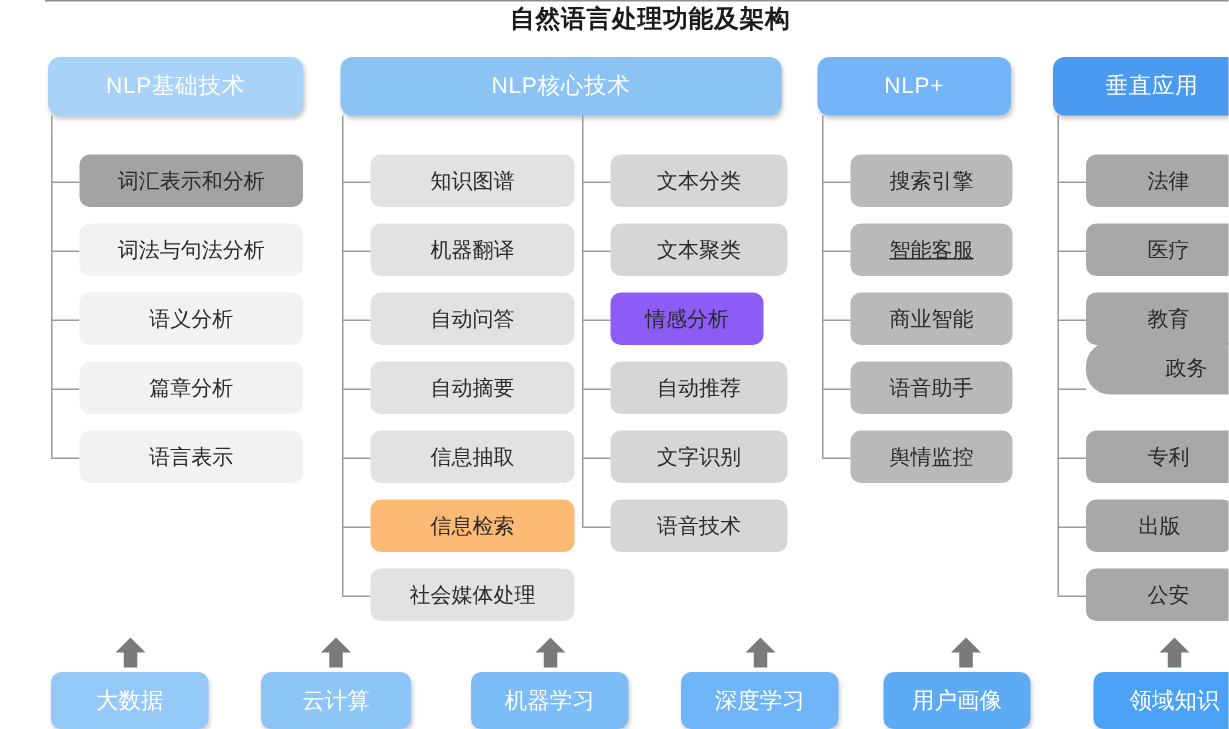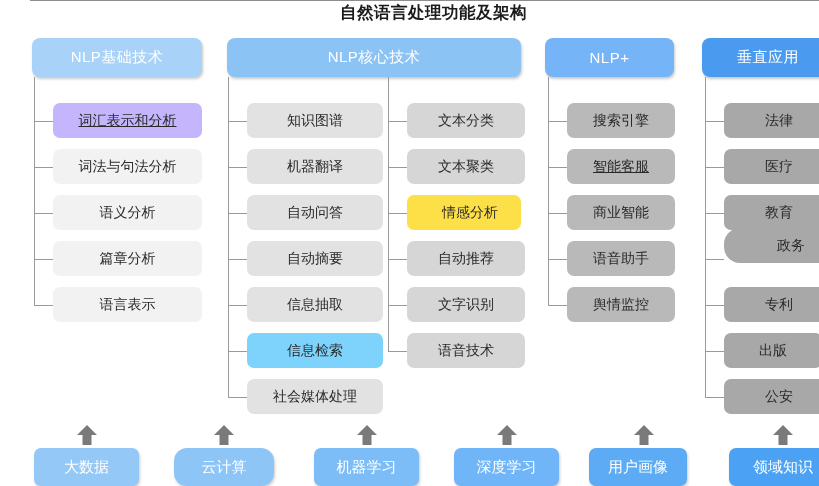--- a/index.html
+++ b/index.html
@@ -141,21 +141,21 @@
       <div class="vline" style="left: 681px; top: 77px; height: 319.5px;"></div>
       <div class="hline" style="left: 681px; top: 120.5px; width: 19px;"></div>
       <div class="hline" style="left: 681px; top: 166.5px; width: 19px;"></div>
       <div class="hline" style="left: 681px; top: 212.5px; width: 19px;"></div>
       <div class="hline" style="left: 681px; top: 258.5px; width: 19px;"></div>
       <div class="hline" style="left: 681px; top: 304.5px; width: 19px;"></div>
       <div class="hline" style="left: 681px; top: 350.5px; width: 19px;"></div>
       <div class="hline" style="left: 681px; top: 396.5px; width: 19px;"></div>
     </div>
   <div id="items-layer">
-      <div class="item-box" style="left: 29px; top: 103px; width: 149px; background: #c4b5fd; text-decoration: underline;">
+      <div class="item-box" style="left: 29px; top: 103px; width: 149px; background: #a3a3a3;">
         <span>词汇表示和分析</span>
       </div>
       <div class="item-box" style="left: 29px; top: 149px; width: 149px; background: rgb(242, 242, 242);">
         <span>词法与句法分析</span>
       </div>
       <div class="item-box" style="left: 29px; top: 195px; width: 149px; background: rgb(242, 242, 242);">
         <span>语义分析</span>
       </div>
       <div class="item-box" style="left: 29px; top: 241px; width: 149px; background: rgb(242, 242, 242);">
         <span>篇章分析</span>
@@ -171,33 +171,33 @@
       </div>
       <div class="item-box" style="left: 223px; top: 195px; width: 136px; background: rgb(226, 226, 226);">
         <span>自动问答</span>
       </div>
       <div class="item-box" style="left: 223px; top: 241px; width: 136px; background: rgb(226, 226, 226);">
         <span>自动摘要</span>
       </div>
       <div class="item-box" style="left: 223px; top: 287px; width: 136px; background: rgb(226, 226, 226);">
         <span>信息抽取</span>
       </div>
-      <div class="item-box" style="left: 223px; top: 333px; width: 136px; background: #7dd3fc;">
+      <div class="item-box" style="left: 223px; top: 333px; width: 136px; background: #fdba74;">
         <span>信息检索</span>
       </div>
       <div class="item-box" style="left: 223px; top: 379px; width: 136px; background: rgb(226, 226, 226);">
         <span>社会媒体处理</span>
       </div>
       <div class="item-box" style="left: 383px; top: 103px; width: 118px; background: rgb(214, 214, 214);">
         <span>文本分类</span>
       </div>
       <div class="item-box" style="left: 383px; top: 149px; width: 118px; background: rgb(214, 214, 214);">
         <span>文本聚类</span>
       </div>
-      <div class="item-box" style="left: 383px; top: 195px; width: 102px; background: #fde047; padding-left: 12px;">
+      <div class="item-box" style="left: 383px; top: 195px; width: 102px; background: #8b5cf6;">
         <span>情感分析</span>
       </div>
       <div class="item-box" style="left: 383px; top: 241px; width: 118px; background: rgb(214, 214, 214);">
         <span>自动推荐</span>
       </div>
       <div class="item-box" style="left: 383px; top: 287px; width: 118px; background: rgb(214, 214, 214);">
         <span>文字识别</span>
       </div>
       <div class="item-box" style="left: 383px; top: 333px; width: 118px; background: rgb(214, 214, 214);">
         <span>语音技术</span>
@@ -249,21 +249,21 @@
         </svg>
       </div>
       <div class="bottom-box" style="left: 10px; top: 448px; width: 105px; background: rgb(148, 200, 247);">
         <span>大数据</span>
       </div>
       <div class="arrow-up" style="left: 189px; top: 424px;">
         <svg width="22" height="22" viewBox="0 0 22 22">
           <path d="M11 1 L21 11 L15.5 11 L15.5 21 L6.5 21 L6.5 11 L1 11 Z" fill="#7a7a7a"></path>
         </svg>
       </div>
-      <div class="bottom-box" style="left: 150px; top: 448px; width: 100px; background: rgb(142, 197, 247); border-radius: 13px;">
+      <div class="bottom-box" style="left: 150px; top: 448px; width: 100px; background: rgb(142, 197, 247);">
         <span>云计算</span>
       </div>
       <div class="arrow-up" style="left: 331.5px; top: 424px;">
         <svg width="22" height="22" viewBox="0 0 22 22">
           <path d="M11 1 L21 11 L15.5 11 L15.5 21 L6.5 21 L6.5 11 L1 11 Z" fill="#7a7a7a"></path>
         </svg>
       </div>
       <div class="bottom-box" style="left: 290px; top: 448px; width: 105px; background: rgb(124, 188, 247); justify-content: center;">
         <span>机器学习</span>
       </div>

